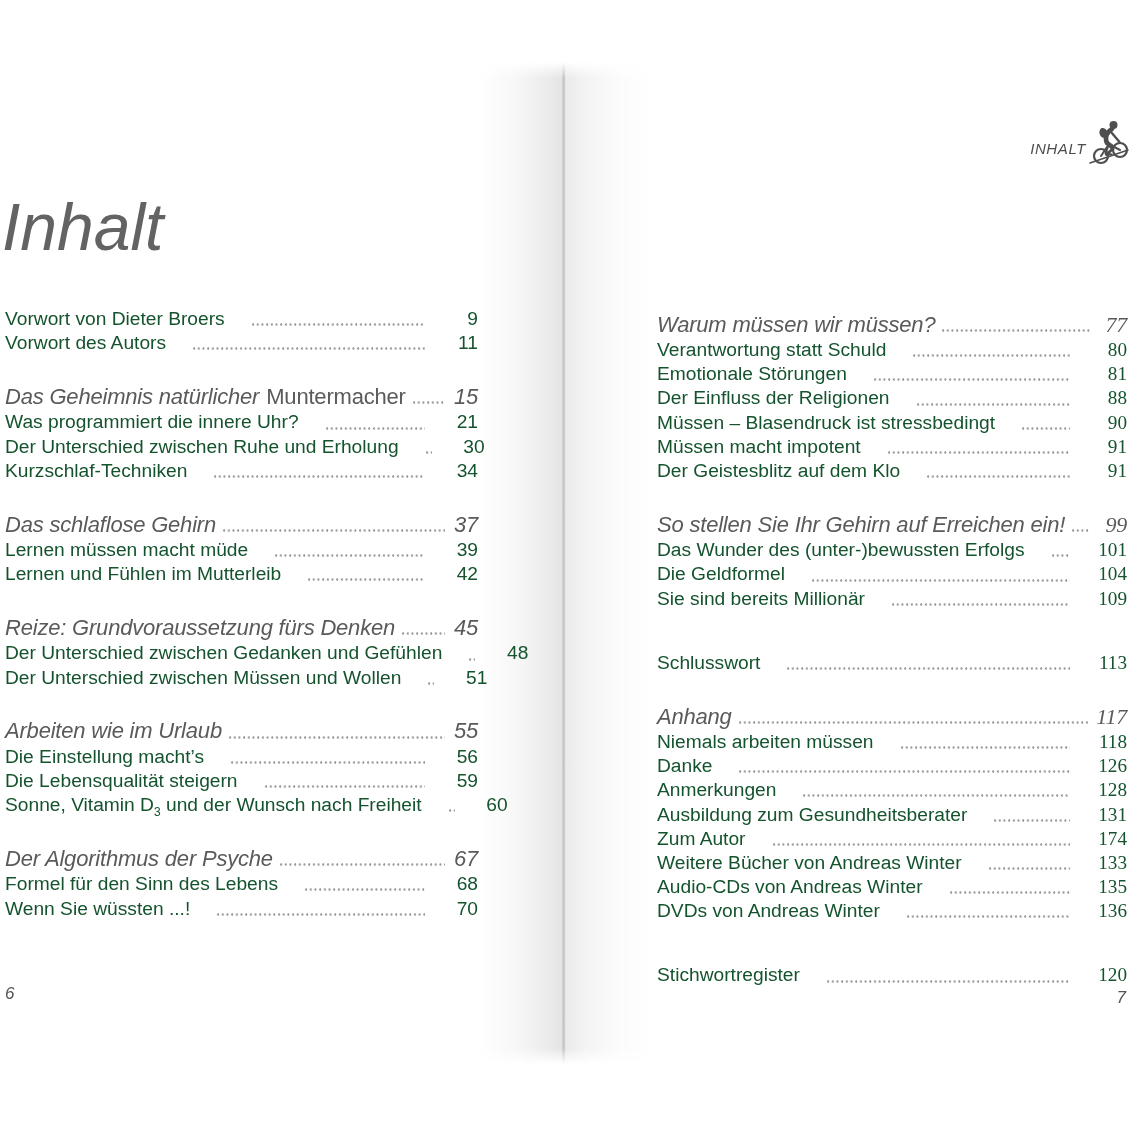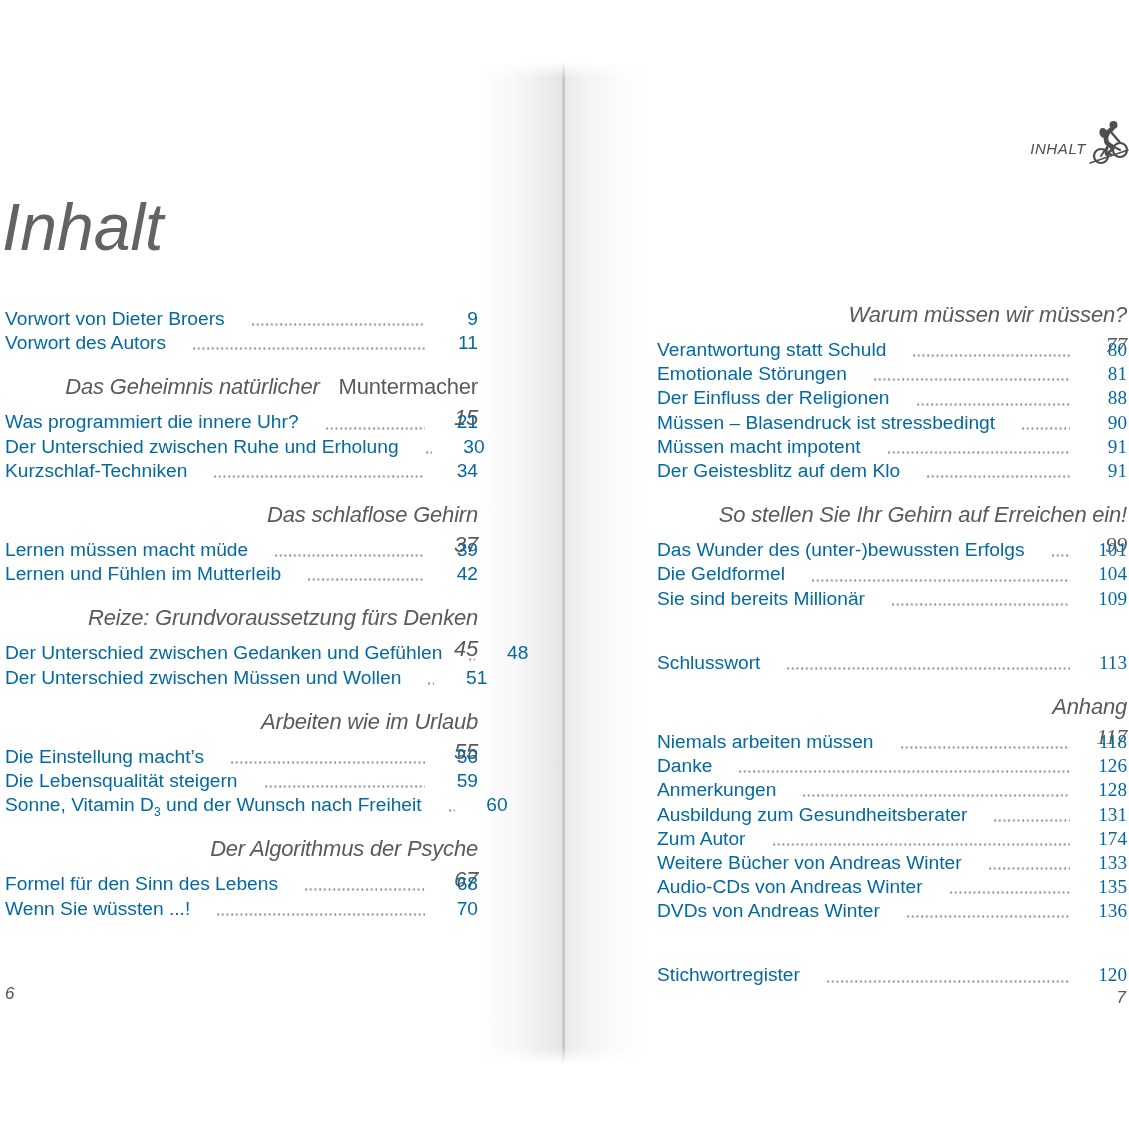--- a/index.html
+++ b/index.html
@@ -60,31 +60,31 @@
   .toc-left  .pg { min-width:30px; }
   .toc-right .pg { min-width:34px;font-family:Liberation Serif, serif; }
 
   .leader {
     flex:1 1 auto; min-width:6px; height:3px;
     margin:0 3px 4px 7px;
     background-image:radial-gradient(circle at 1.1px 1.5px, #9a9a9a 1px, rgba(0,0,0,0) 1.3px);
     background-size:4.7px 3px; background-repeat:repeat-x;
   }
 
-  .entry { height:24.2px; font-size:19.2px; color:#0369a1;gap:20px; }
+  .entry { height:24.2px; font-size:19.2px; color:#14532d;gap:20px; }
   .heading {
     margin-top:20px; height:35px;
     font-size:22px; letter-spacing:-0.2px;
-    font-style:italic; color:#5a5a5a;flex-direction:column;
+    font-style:italic; color:#5a5a5a;
   }
   .heading .leader { margin-bottom:5px; }
   .toc .heading:first-child { margin-top:0; }
   .standalone { margin-top:40px; }
 
-  .rm { font-style:normal; margin-left:19px; }
+  .rm { font-style:normal; margin-left:7px; }
   sub.sub { font-size:12px; line-height:0; }
 </style>
 </head>
 <body>
 
 <div class="spread">
 
   <div class="gutter"></div>
 
   <div>

